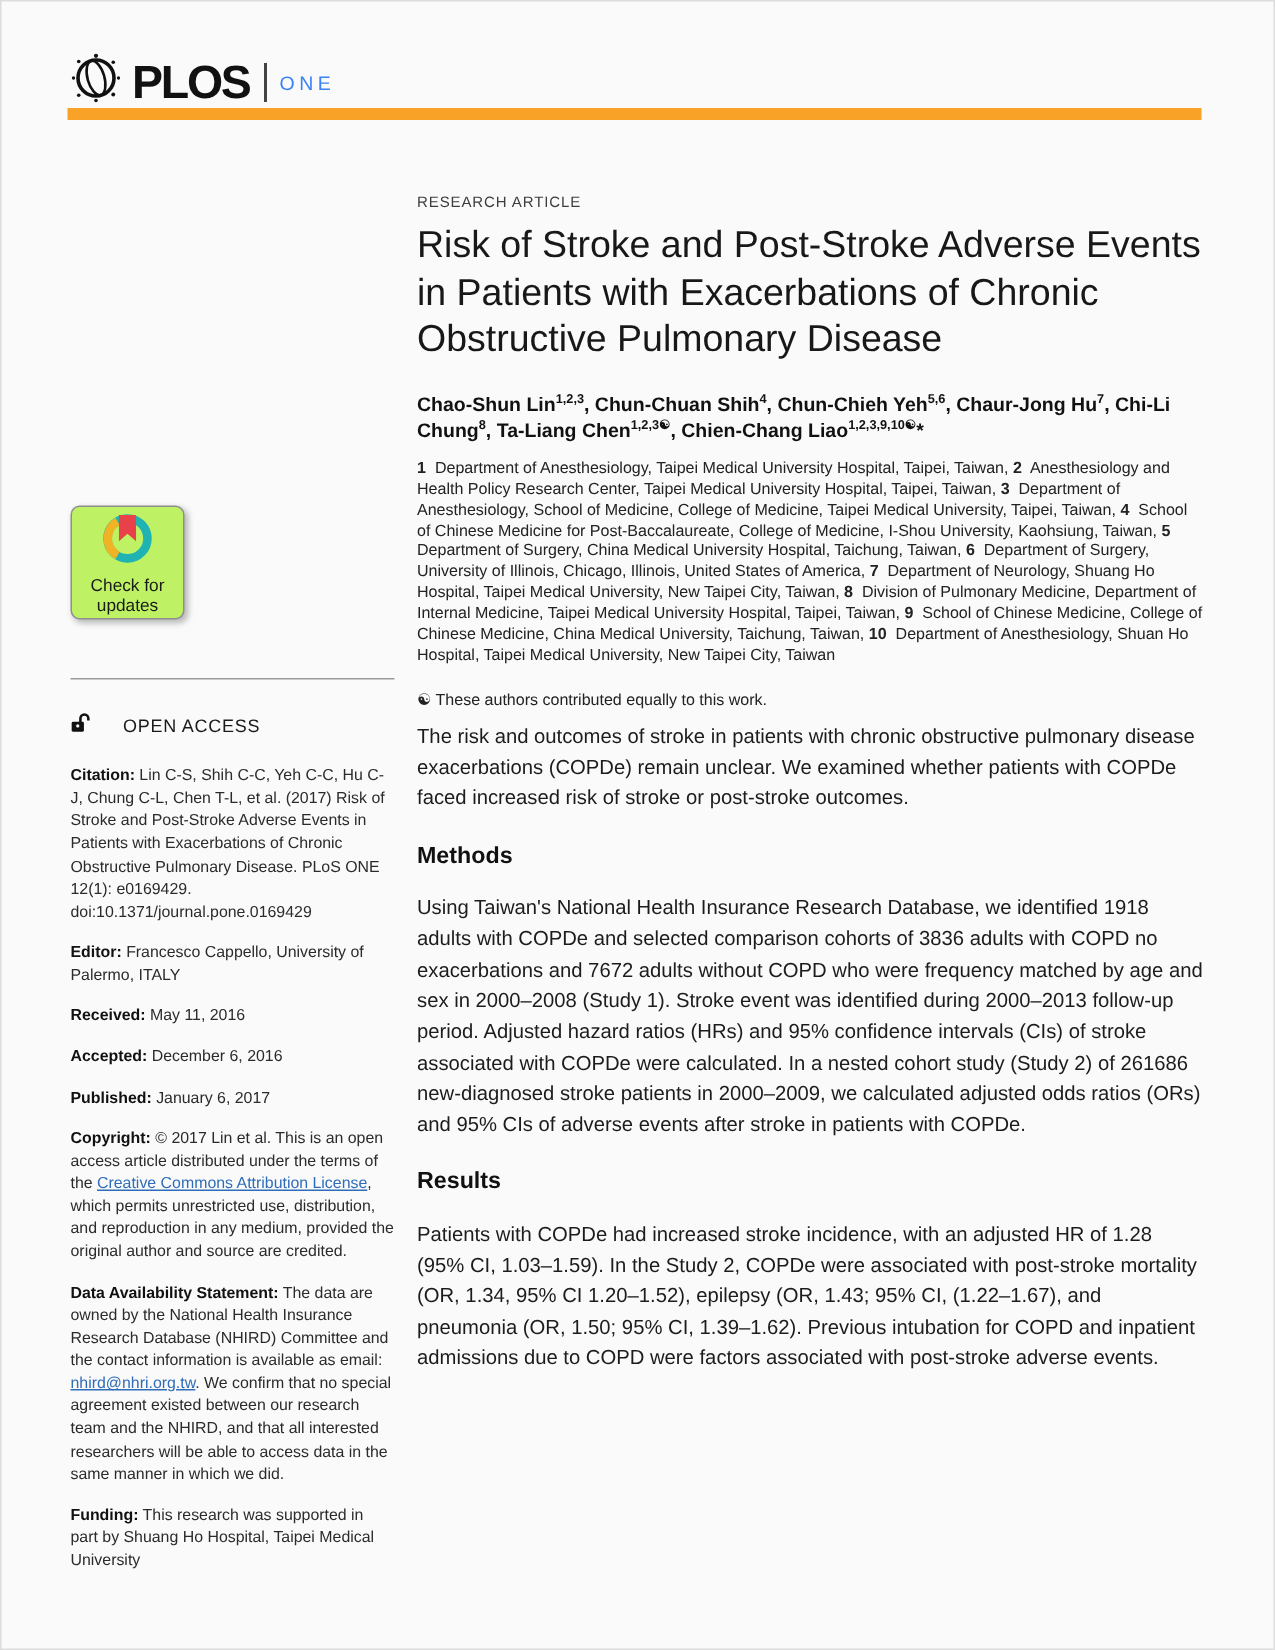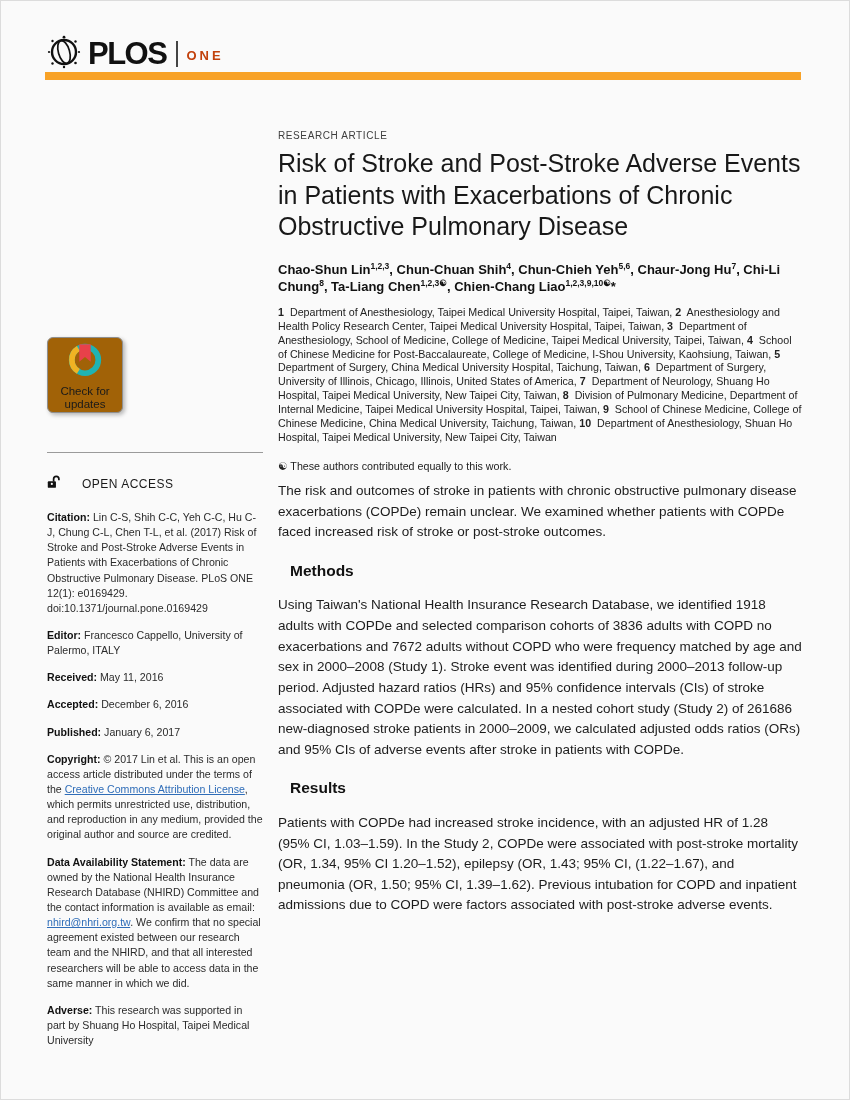--- a/index.html
+++ b/index.html
@@ -8,28 +8,28 @@
     position:relative; width:850px; height:1100px; overflow:hidden;
     background:#fafafa; box-shadow: inset 0 0 0 1px #dcdcdc;
     color:#1c1c1c;
   }
 
   
   .header { position:absolute; top:34px; left:46px; display:flex; align-items:center; }
   .logo-icon { margin-right:6px; }
   .logo-plos { font-size:31px; font-weight:bold; letter-spacing:-1.5px; color:#111; }
   .logo-div { width:2px; height:26px; background:#444; margin:0 8px 0 10px; }
-  .logo-one { font-size:13px; font-weight:bold; letter-spacing:3px; color:#c2410c; padding-top:2px; }
+  .logo-one { font-size:13px; font-weight:normal; letter-spacing:3px; color:#3b82f6; padding-top:2px; }
   .accent-bar { position:absolute; top:72px; left:45px; width:756px; height:8px; }
 
   
   .sidebar { position:absolute; left:47px; top:337px; width:216px; }
   .updates-badge {
     width:76px; height:76px; box-sizing:border-box;
-    background:#a16207; border:1px solid #8f8f8f; border-radius:6px;
+    background:#bef264; border:1px solid #8f8f8f; border-radius:6px;
     box-shadow:2px 2px 4px rgba(0,0,0,.28);
     display:flex; flex-direction:column; align-items:center; justify-content:center;
     cursor:pointer;
   }
   .updates-badge .txt { font-size:11.5px; line-height:1.12; color:#1a1a1a; text-align:center; margin-top:3px; }
   .side-rule { border:none; border-top:1px solid #9a9a9a; margin:39px 0 0 0; }
   .open-access { display:flex; align-items:center; gap:21px; margin-top:21px; }
   .open-access span { font-size:12px; letter-spacing:.5px; color:#1a1a1a; }
   .side-para { font-size:10.6px; line-height:1.43; color:#2b2b2b; margin:12px 0 0 0; }
   .side-para.first { margin-top:17px; }
@@ -43,21 +43,21 @@
   .title { font-size:25px; line-height:1.26; font-weight:400; color:#181818; margin:7px 0 0 0; }
   .authors { font-size:13px; font-weight:bold; color:#111; line-height:1.32; margin-top:18px; }
   .authors sup { font-size:8.5px; vertical-align:super; line-height:0; }
   .affils { font-size:10.7px; line-height:1.3; color:#222; margin-top:11px; }
   .affils b { padding-right:3px; }
   .eq-note { font-size:10.7px; color:#222; margin-top:15px; }
   .email-line { font-size:10.7px; margin-top:3px; }
   .email-line .star { color:#222; margin-right:3px; }
   .abstract-h { font-size:24px; font-weight:400; color:#1b1b1b; margin-top:28px; }
   .sec-h { font-size:15.5px; font-weight:bold; color:#111; margin-top:26px; }
-  .sec-h + .sec-h, .sec-body + .sec-h { margin-top:19px;margin-left:12px; }
+  .sec-h + .sec-h, .sec-body + .sec-h { margin-top:19px; }
   .sec-body { font-size:13.5px; line-height:1.53; color:#1c1c1c; margin-top:8px; }
 
   
   .footer { position:absolute; left:47px; width:753px; top:1031px; border-top:1.5px solid #1a1a1a; }
   .footer-row { display:flex; justify-content:space-between; margin-top:7px; font-size:10.7px; color:#1a1a1a; }
   .footer-left { display:flex; gap:26px; }
 </style>
 </head>
 <body>
 
@@ -119,21 +119,21 @@
     <p class="side-para"><b>Received:</b><span> May 11, 2016</span></p>
 
     <p class="side-para"><b>Accepted:</b><span> December 6, 2016</span></p>
 
     <p class="side-para"><b>Published:</b><span> January 6, 2017</span></p>
 
     <p class="side-para"><b>Copyright:</b><span> © 2017 Lin et al. This is an open access article distributed under the terms of the </span><a class="lnk">Creative Commons Attribution License</a><span>, which permits unrestricted use, distribution, and reproduction in any medium, provided the original author and source are credited.</span></p>
 
     <p class="side-para"><b>Data Availability Statement:</b><span> The data are owned by the National Health Insurance Research Database (NHIRD) Committee and the contact information is available as email: </span><a class="lnk">nhird@nhri.org.tw</a><span>. We confirm that no special agreement existed between our research team and the NHIRD, and that all interested researchers will be able to access data in the same manner in which we did.</span></p>
 
-    <p class="side-para"><b>Adverse:</b><span> This research was supported in part by Shuang Ho Hospital, Taipei Medical University</span></p>
+    <p class="side-para"><b>Funding:</b><span> This research was supported in part by Shuang Ho Hospital, Taipei Medical University</span></p>
   </div>
 
   <div class="main">
     <div class="kicker">RESEARCH ARTICLE</div>
     <h1 class="title">Risk of Stroke and Post-Stroke Adverse Events in Patients with Exacerbations of Chronic Obstructive Pulmonary Disease</h1>
 
     <div class="authors"><span>Chao-Shun Lin</span><sup>1,2,3</sup><span>, Chun-Chuan Shih</span><sup>4</sup><span>, Chun-Chieh Yeh</span><sup>5,6</sup><span>, Chaur-Jong Hu</span><sup>7</sup><span>, Chi-Li Chung</span><sup>8</sup><span>, Ta-Liang Chen</span><sup>1,2,3☯</sup><span>, Chien-Chang Liao</span><sup>1,2,3,9,10☯</sup><span>*</span></div>
 
     <div class="affils"><b>1</b><span> Department of Anesthesiology, Taipei Medical University Hospital, Taipei, Taiwan, </span><b>2</b><span> Anesthesiology and Health Policy Research Center, Taipei Medical University Hospital, Taipei, Taiwan, </span><b>3</b><span> Department of Anesthesiology, School of Medicine, College of Medicine, Taipei Medical University, Taipei, Taiwan, </span><b>4</b><span> School of Chinese Medicine for Post-Baccalaureate, College of Medicine, I-Shou University, Kaohsiung, Taiwan, </span><b>5</b><span> Department of Surgery, China Medical University Hospital, Taichung, Taiwan, </span><b>6</b><span> Department of Surgery, University of Illinois, Chicago, Illinois, United States of America, </span><b>7</b><span> Department of Neurology, Shuang Ho Hospital, Taipei Medical University, New Taipei City, Taiwan, </span><b>8</b><span> Division of Pulmonary Medicine, Department of Internal Medicine, Taipei Medical University Hospital, Taipei, Taiwan, </span><b>9</b><span> School of Chinese Medicine, College of Chinese Medicine, China Medical University, Taichung, Taiwan, </span><b>10</b><span> Department of Anesthesiology, Shuan Ho Hospital, Taipei Medical University, New Taipei City, Taiwan</span></div>
 

